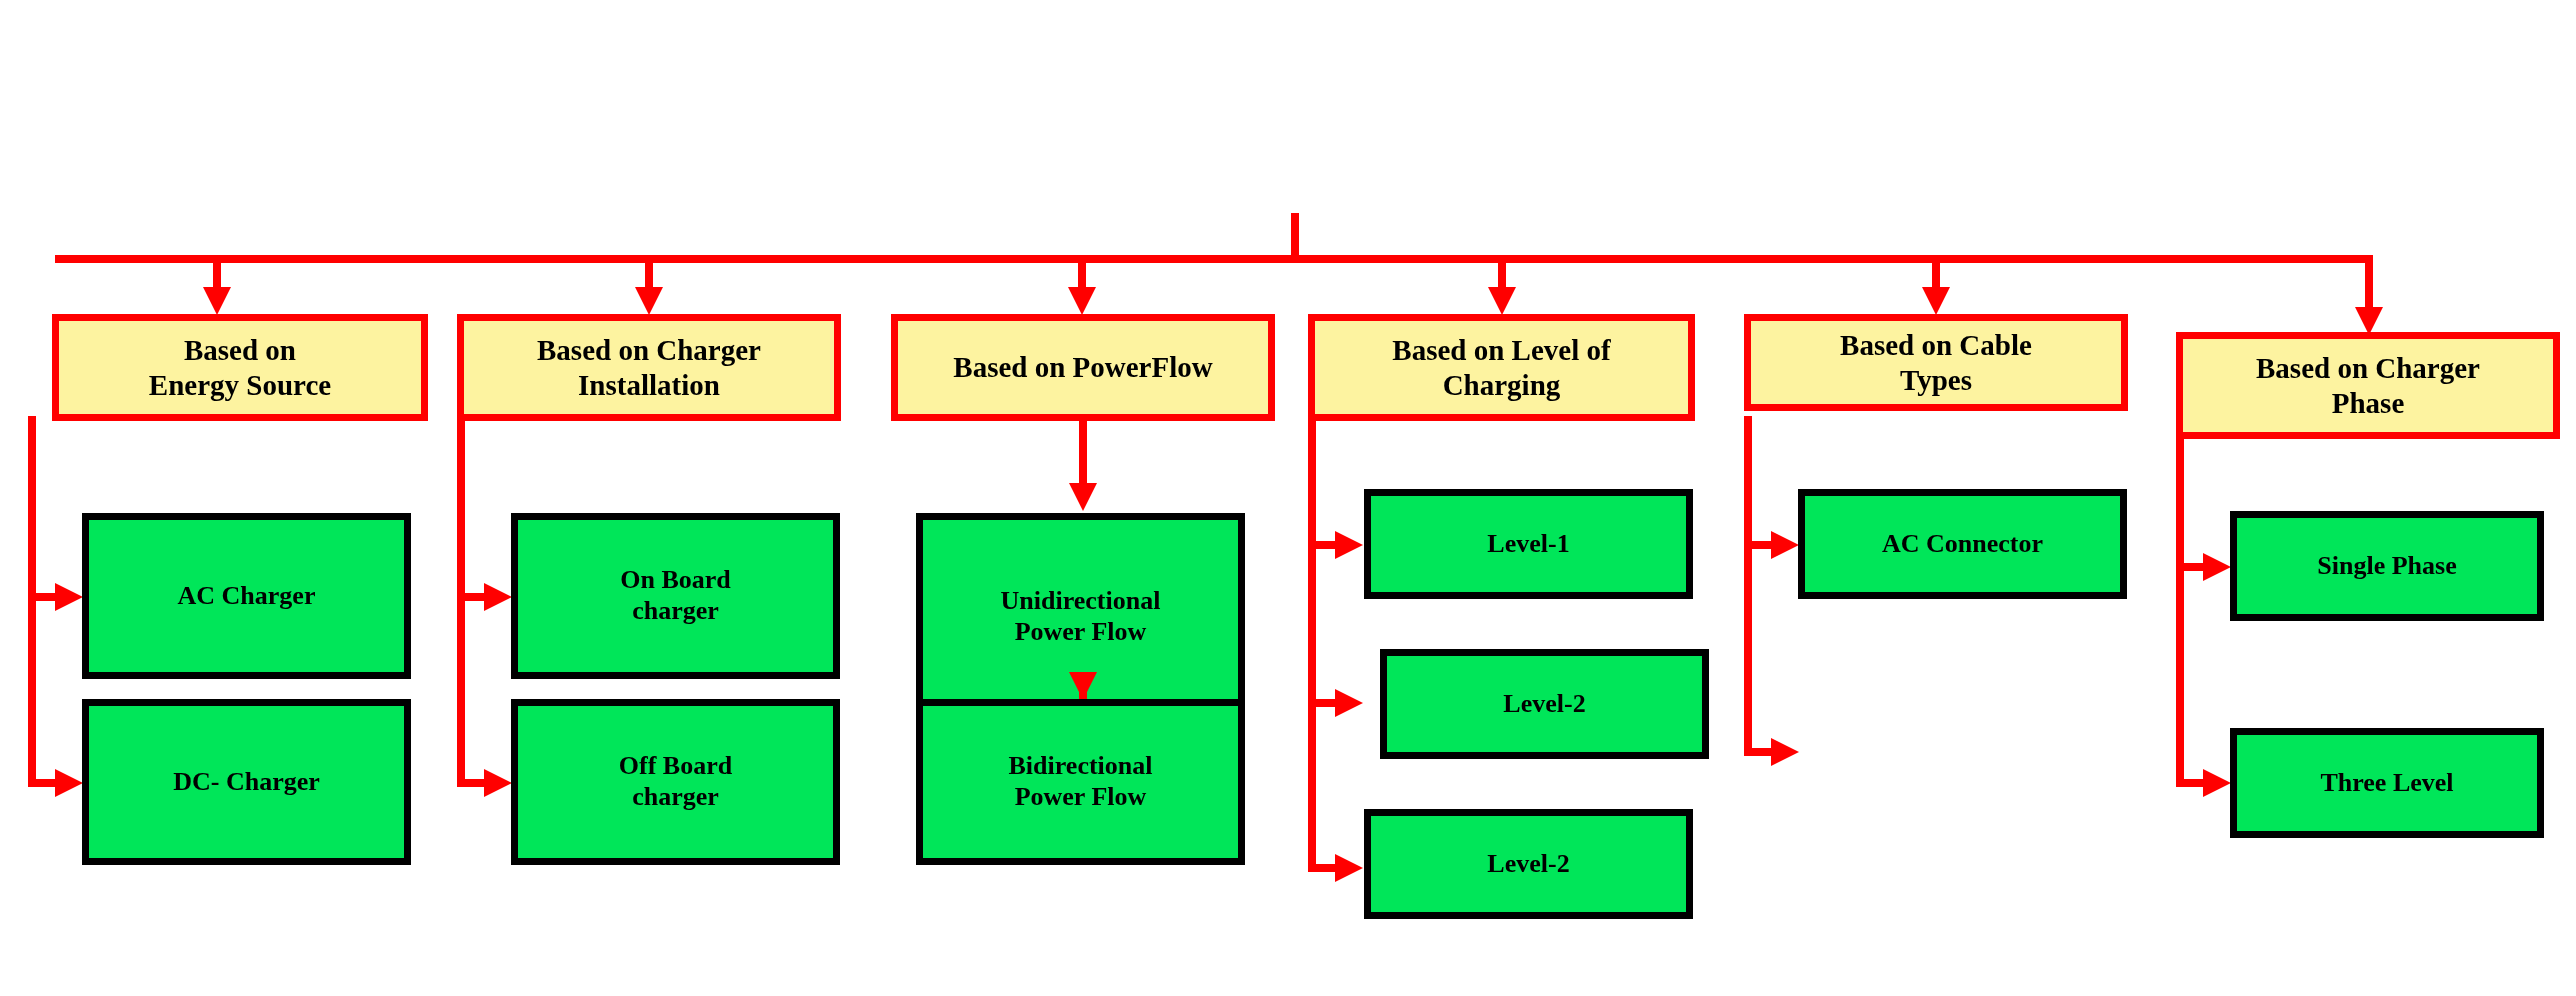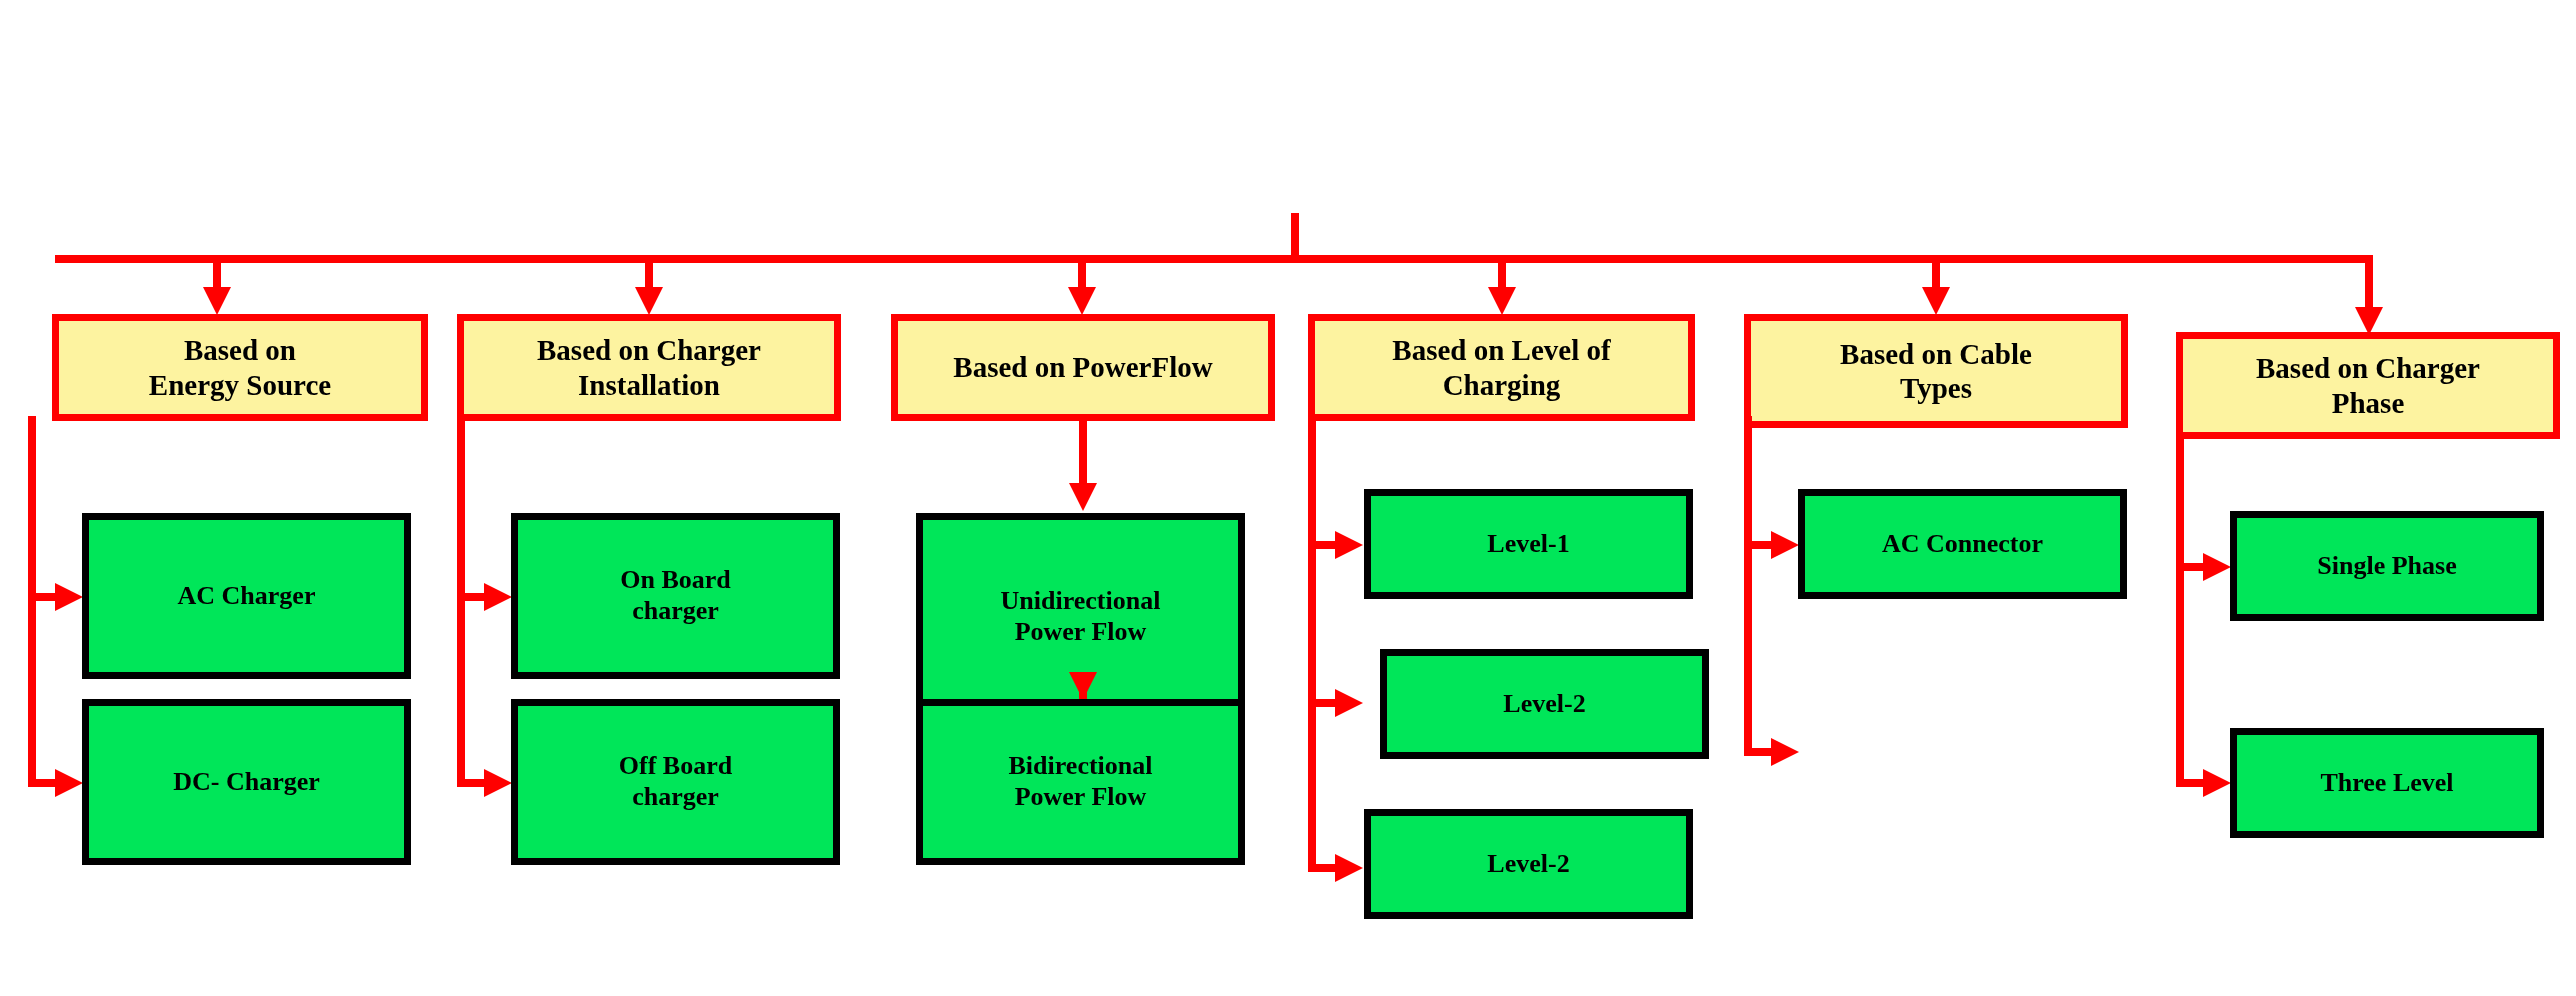--- a/index.html
+++ b/index.html
@@ -116,21 +116,21 @@
   <div class="box leaf-box" style="left:1364px;top:489px;width:329px;height:110px;">
     <span>Level-1</span>
   </div>
   <div class="box leaf-box" style="left:1364px;top:649px;width:329px;height:110px;margin-left:16px;">
     <span>Level-2</span>
   </div>
   <div class="box leaf-box" style="left:1364px;top:809px;width:329px;height:110px;">
     <span>Level-2</span>
   </div>
 
-  <div class="box cat-box" style="left:1744px;top:314px;width:384px;height:114px;flex-direction:column;text-align:center;">
+  <div class="box cat-box" style="left:1744px;top:314px;width:384px;height:97px;flex-direction:column;text-align:center;">
     <span>Based on Cable</span>
     <span>Types</span>
   </div>
   <div class="ln" style="left:1744px;top:416px;width:7.5px;height:339px;"></div>
   <div class="ln" style="left:1744px;top:541px;width:44px;height:7.5px;"></div>
   <div class="arrow-r" style="left:1771px;top:531px;"></div>
   <div class="ln" style="left:1744px;top:748px;width:44px;height:7.5px;"></div>
   <div class="arrow-r" style="left:1771px;top:738px;"></div>
 
   <div class="box leaf-box" style="left:1798px;top:489px;width:329px;height:110px;">

